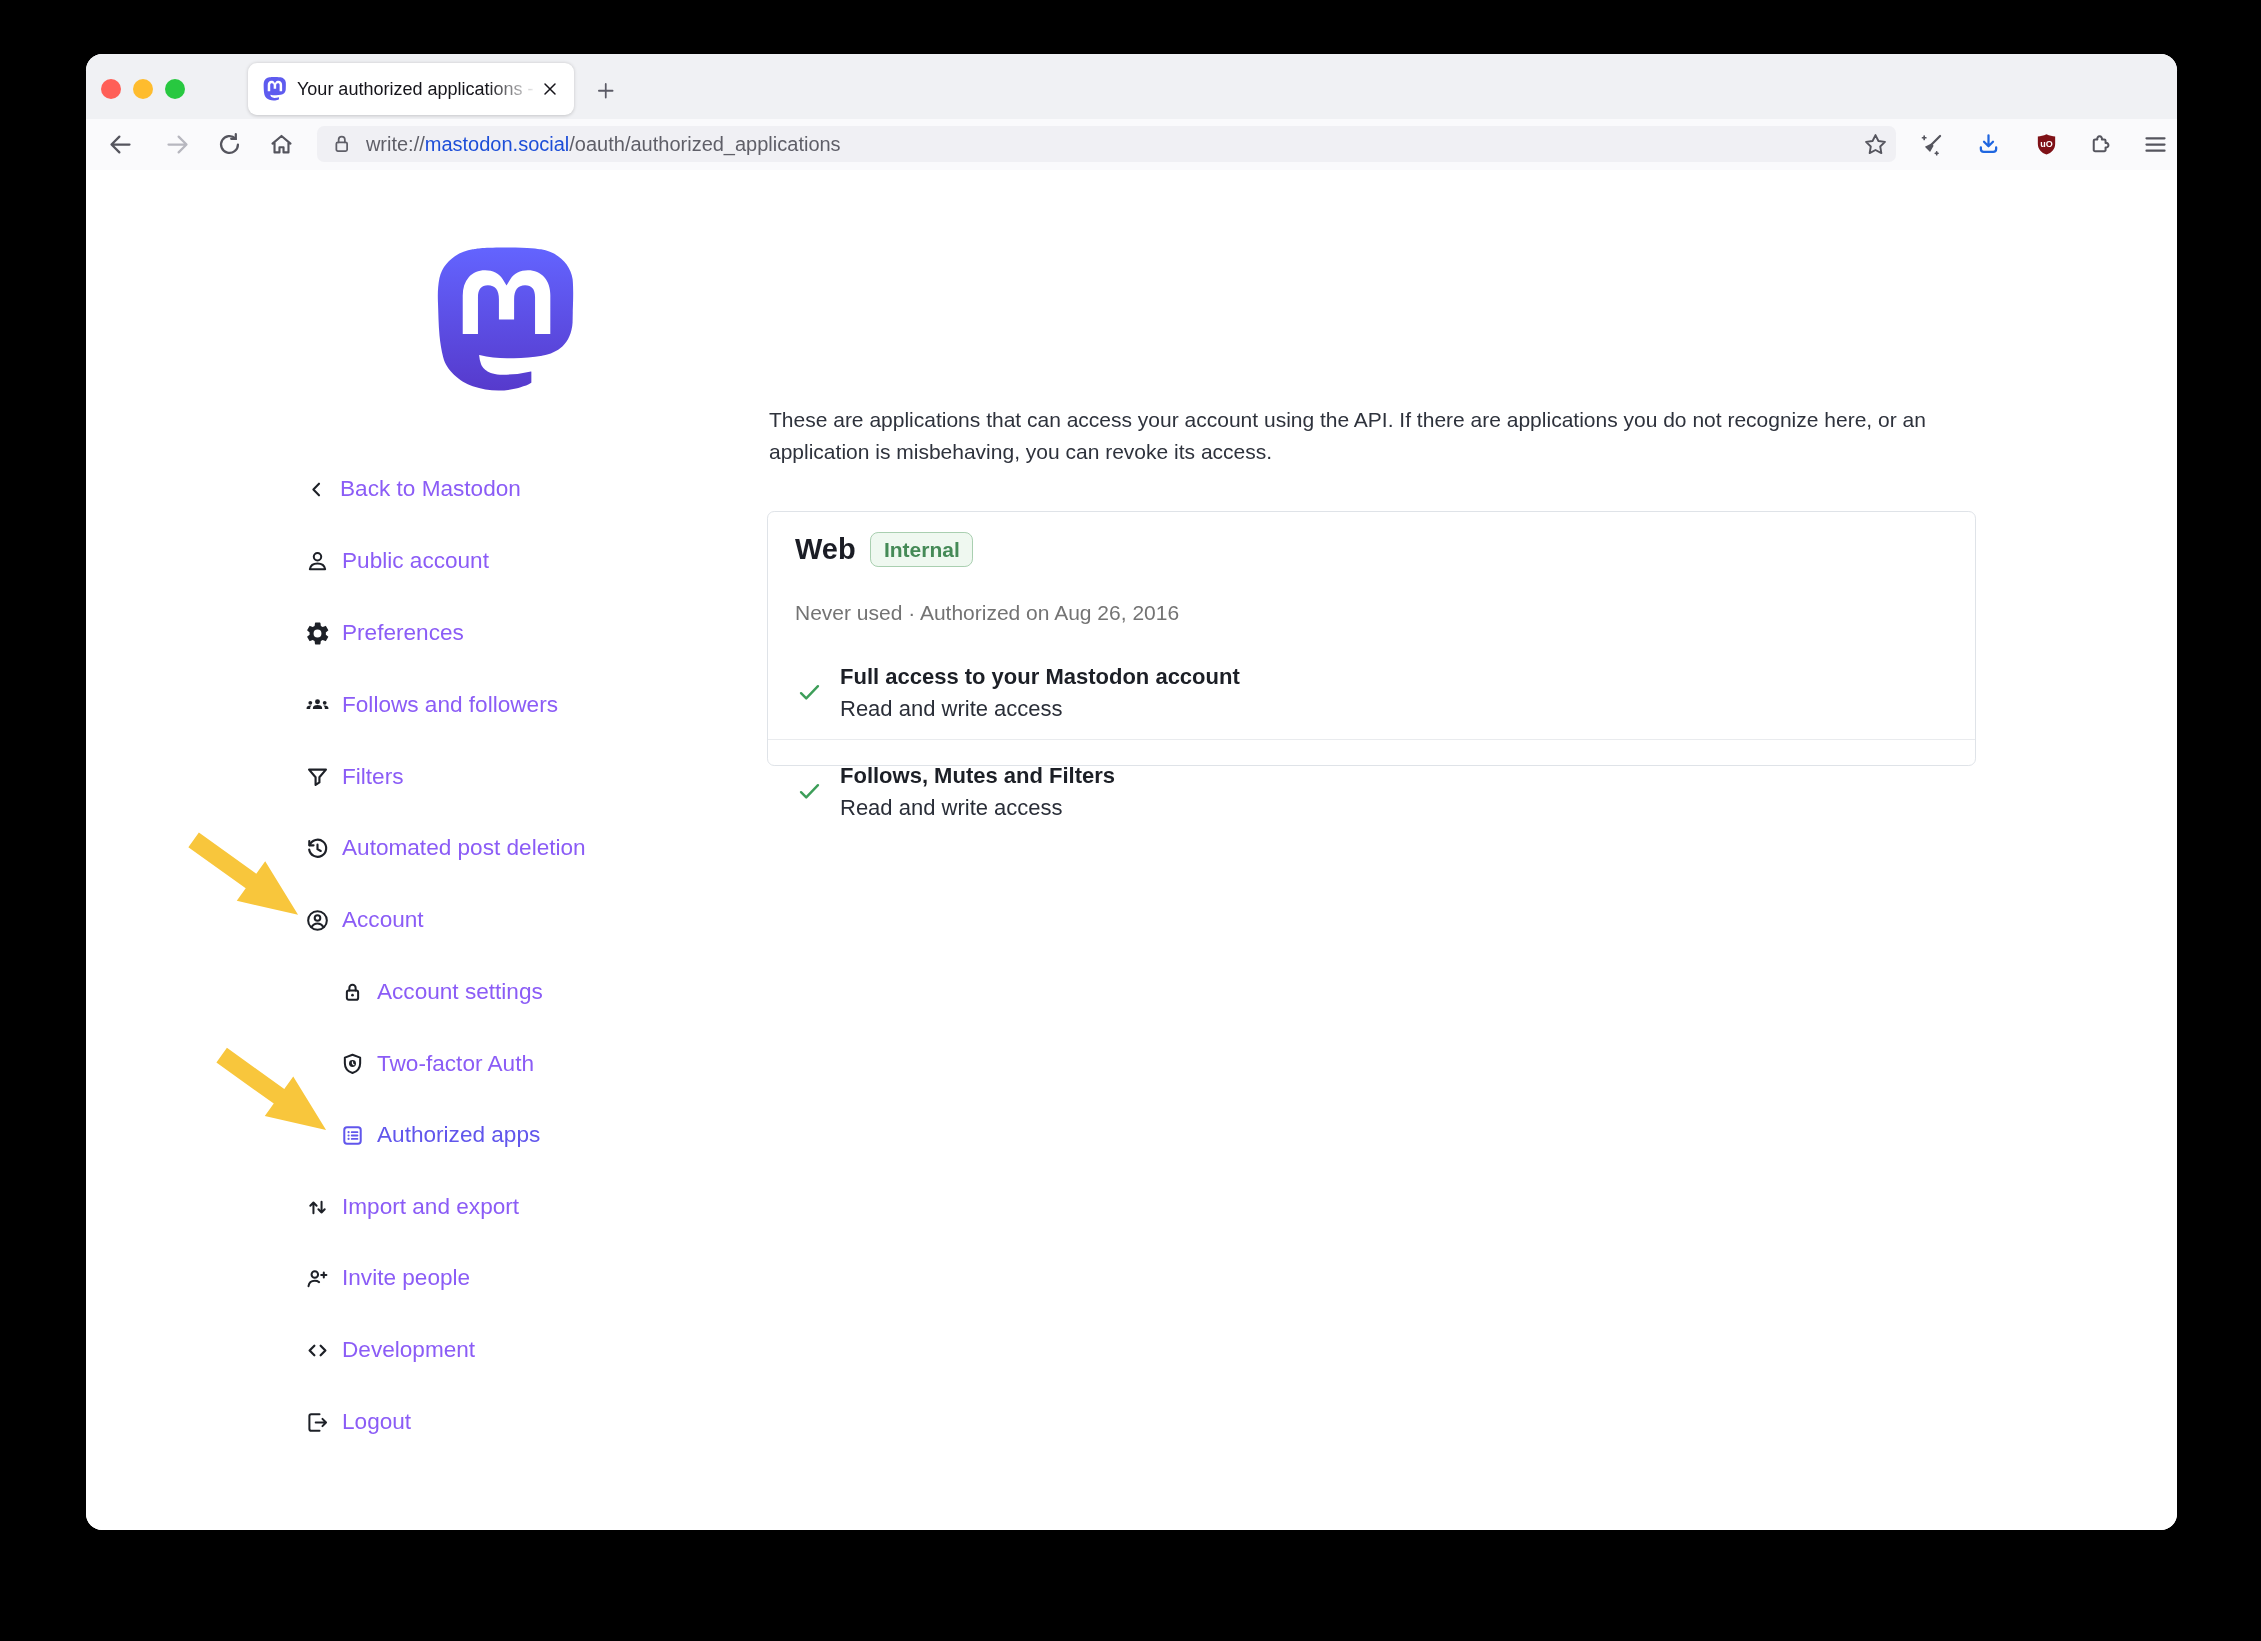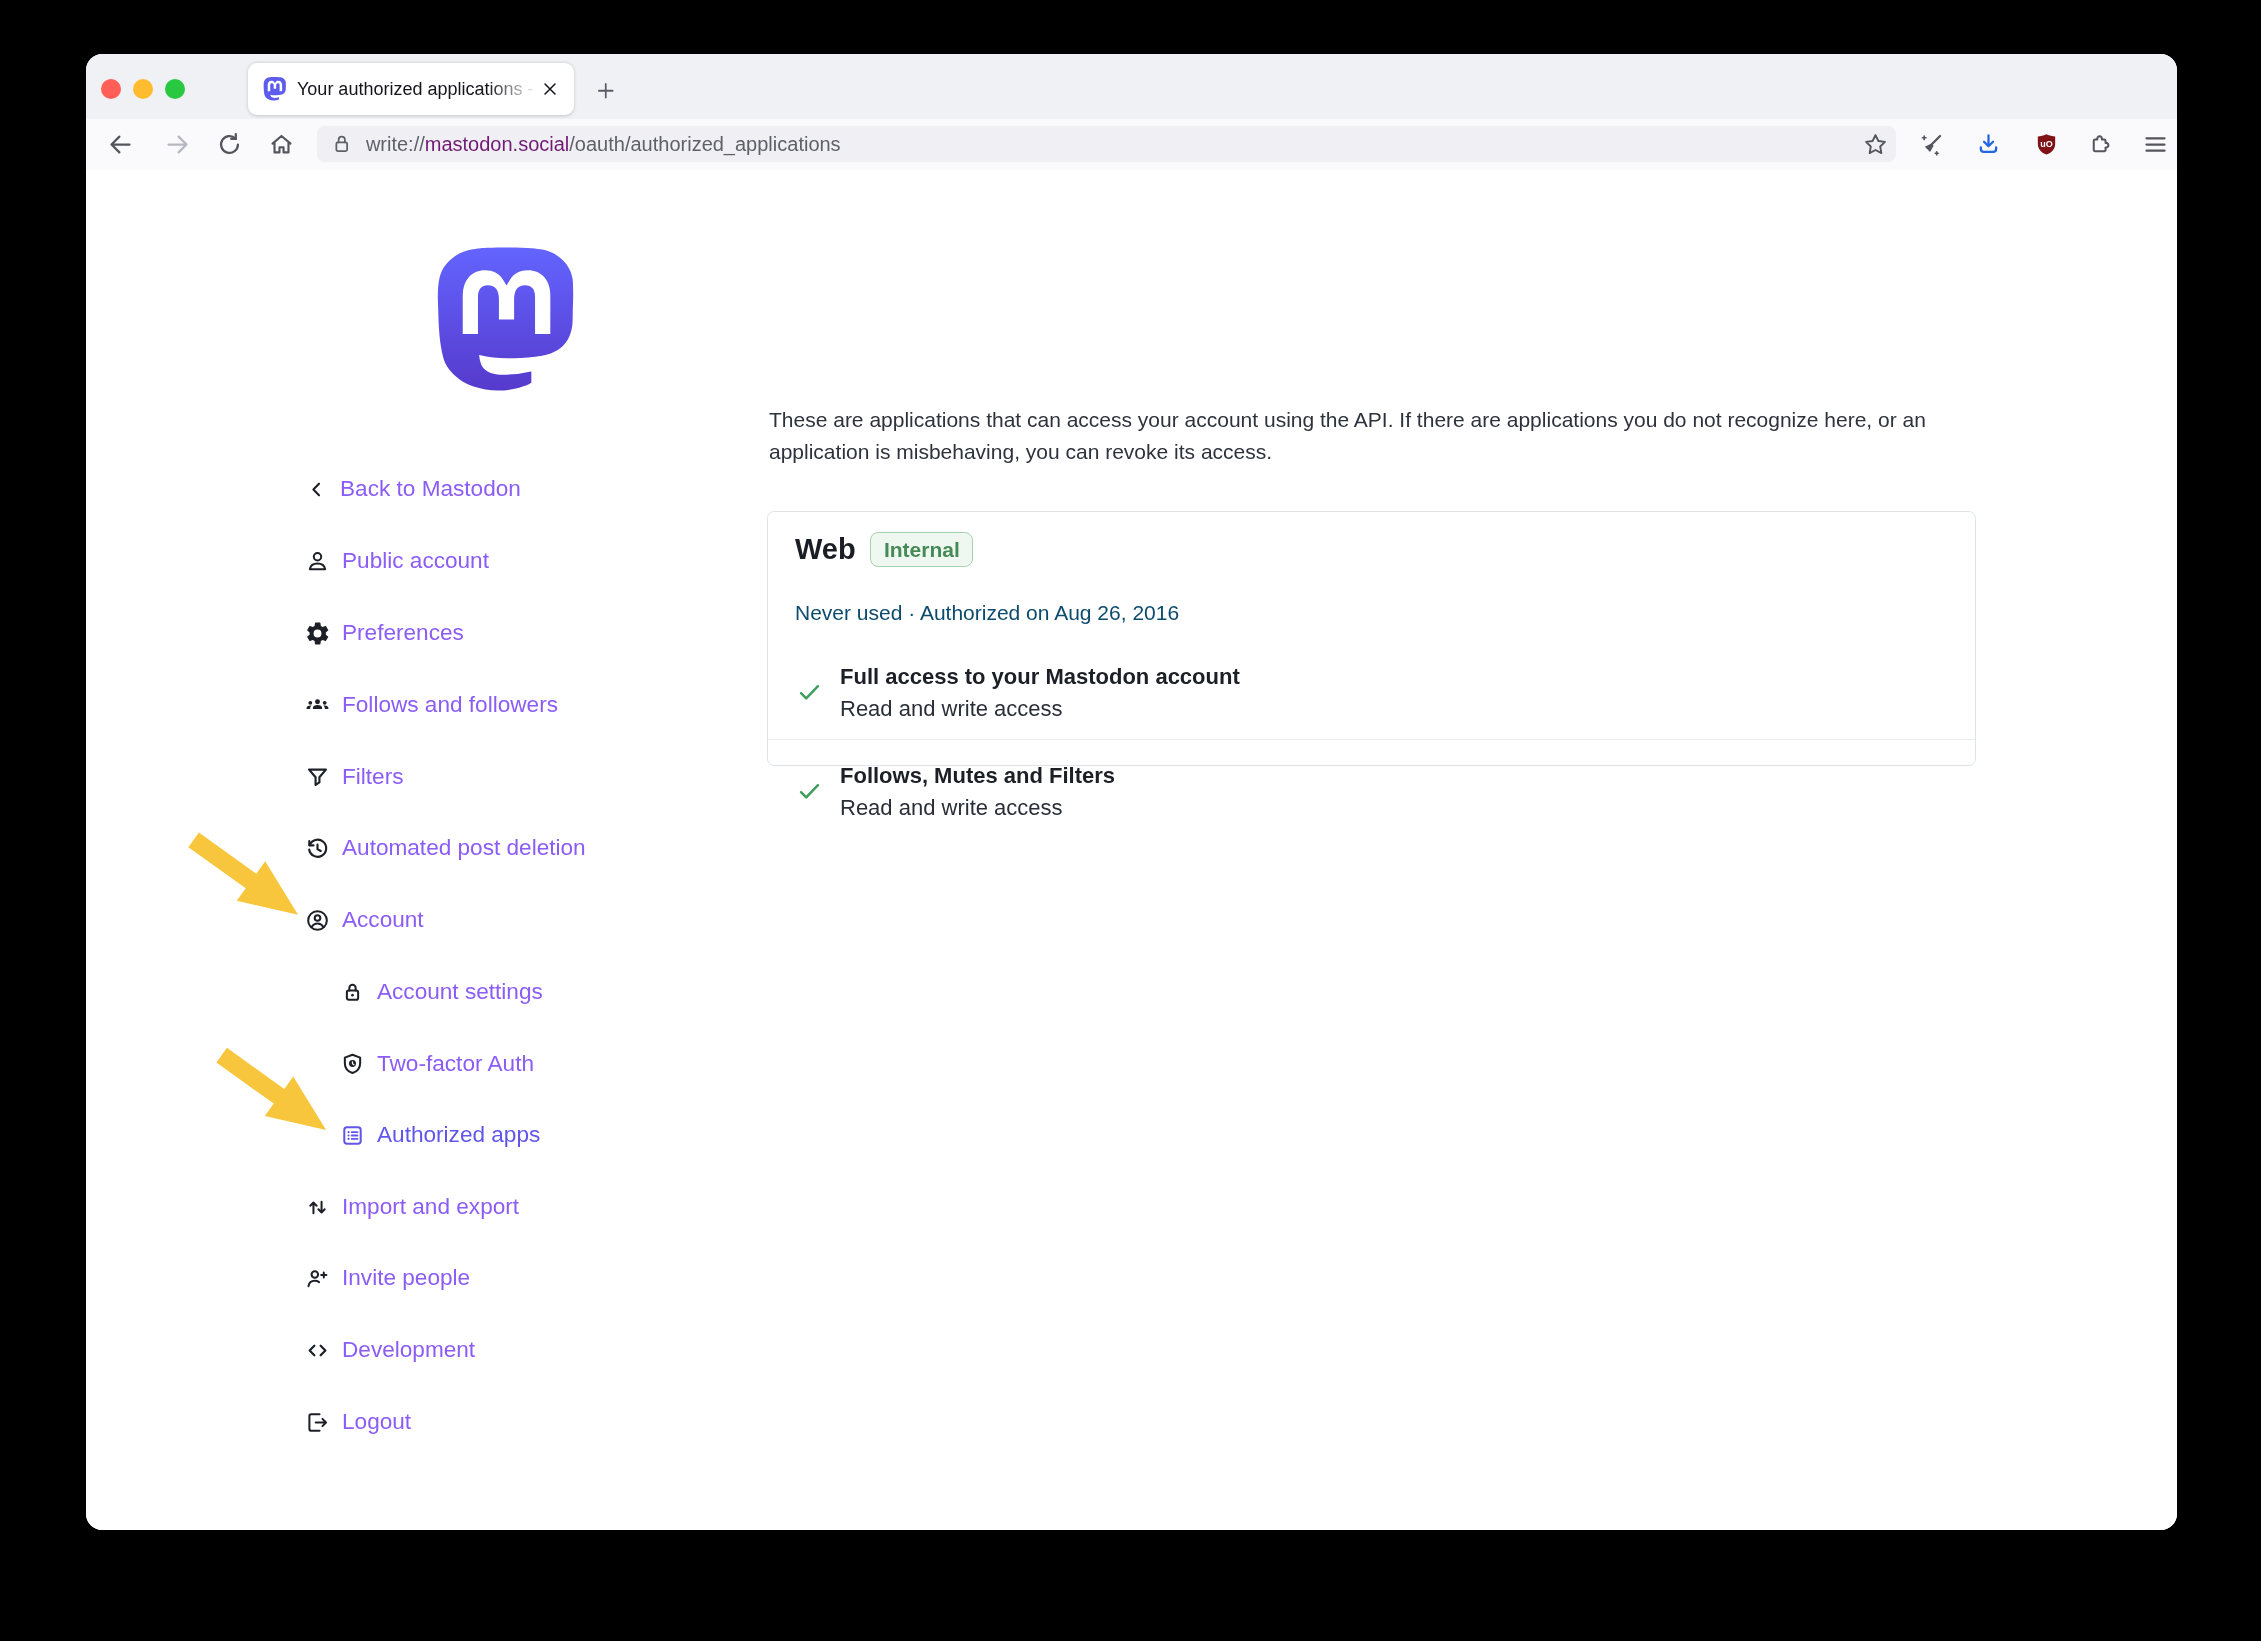--- a/index.html
+++ b/index.html
@@ -18,37 +18,37 @@
   .tab-fade{position:absolute;right:36px;top:9px;width:51px;height:36px;
             background:linear-gradient(to right,rgba(255,255,255,0),#fff);}
   .tab-close{margin-left:5.4px;flex:0 0 auto;display:flex;align-items:center;}
   .newtab{position:absolute;left:505px;top:22px;width:29px;height:29px;display:flex;align-items:center;justify-content:center;border-radius:5.4px;}
   .navbar{position:absolute;left:0;top:65px;width:100%;height:51px;background:#fafafc;border-bottom:0.9px solid #e4e4e9;}
   .navbtn{position:absolute;top:8.1px;width:34px;height:34px;display:flex;align-items:center;justify-content:center;border-radius:7.2px;}
   .urlbar{position:absolute;left:231px;top:7.2px;width:1579px;height:36px;background:#f0f0f4;border-radius:7.2px;
           display:flex;align-items:center;padding:0 12.7px;box-sizing:border-box;}
   .urltext{font-size:20px;margin-left:12.7px;white-space:nowrap;overflow:hidden;}
   .url-dim{color:#5f5f68;}
-  .url-host{color:#701a75;}
+  .url-host{color:#1d4ed8;}
   .url-star{position:absolute;right:7.2px;top:4.5px;width:27px;height:27px;}
   
   .content{position:absolute;left:0;top:116px;width:100%;height:1361px;background:#fff;}
   .logo{position:absolute;left:348px;top:76px;}
   .srow{position:absolute;display:flex;align-items:center;gap:11px;height:36px;}
   .srow .slabel{font-size:22.6px;color:#8b5cf6;white-space:nowrap;}
   .srow.active .slabel{color:#6156ec;}
   .main-title{position:absolute;left:683px;top:107px;font-size:33px;font-weight:700;color:#1b1d25;}
   .main-desc{position:absolute;left:683px;top:213px;width:1212px;font-size:21px;line-height:32px;color:#2e323c;}
   .card{position:absolute;left:681px;top:341px;width:1209px;height:255px;border:0.9px solid #dfe3e8;border-radius:7.2px;
         box-sizing:border-box;background:#fff;}
   .card-head{position:absolute;left:27px;top:20px;display:flex;align-items:center;gap:14.5px;}
   .app-name{font-size:29px;font-weight:700;color:#1b1d25;}
   .badge{font-size:21px;font-weight:700;color:#458a57;background:#eff8f0;border:0.9px solid #a9cfb0;
          border-radius:8.1px;padding:4.5px 12.7px;}
-  .card-meta{position:absolute;left:27px;top:89px;font-size:21px;color:#0c4a6e;}
+  .card-meta{position:absolute;left:27px;top:89px;font-size:21px;color:#737373;}
   .perm{position:absolute;left:0;width:100%;box-sizing:border-box;padding-left:72px;}
   .perm .check{position:absolute;left:27px;top:12.7px;}
   .perm-title{font-size:22px;font-weight:700;color:#1c1f26;}
   .perm-detail{font-size:22px;color:#2a2e38;margin-top:6.3px;}
   .perm1{top:152px;}
   .perm2{top:251px;}
   .divider{position:absolute;left:0;top:227px;width:100%;height:0.9px;background:#e9ebee;}
   .arrow{position:absolute;pointer-events:none;}
   svg{display:block;}
 </style>

